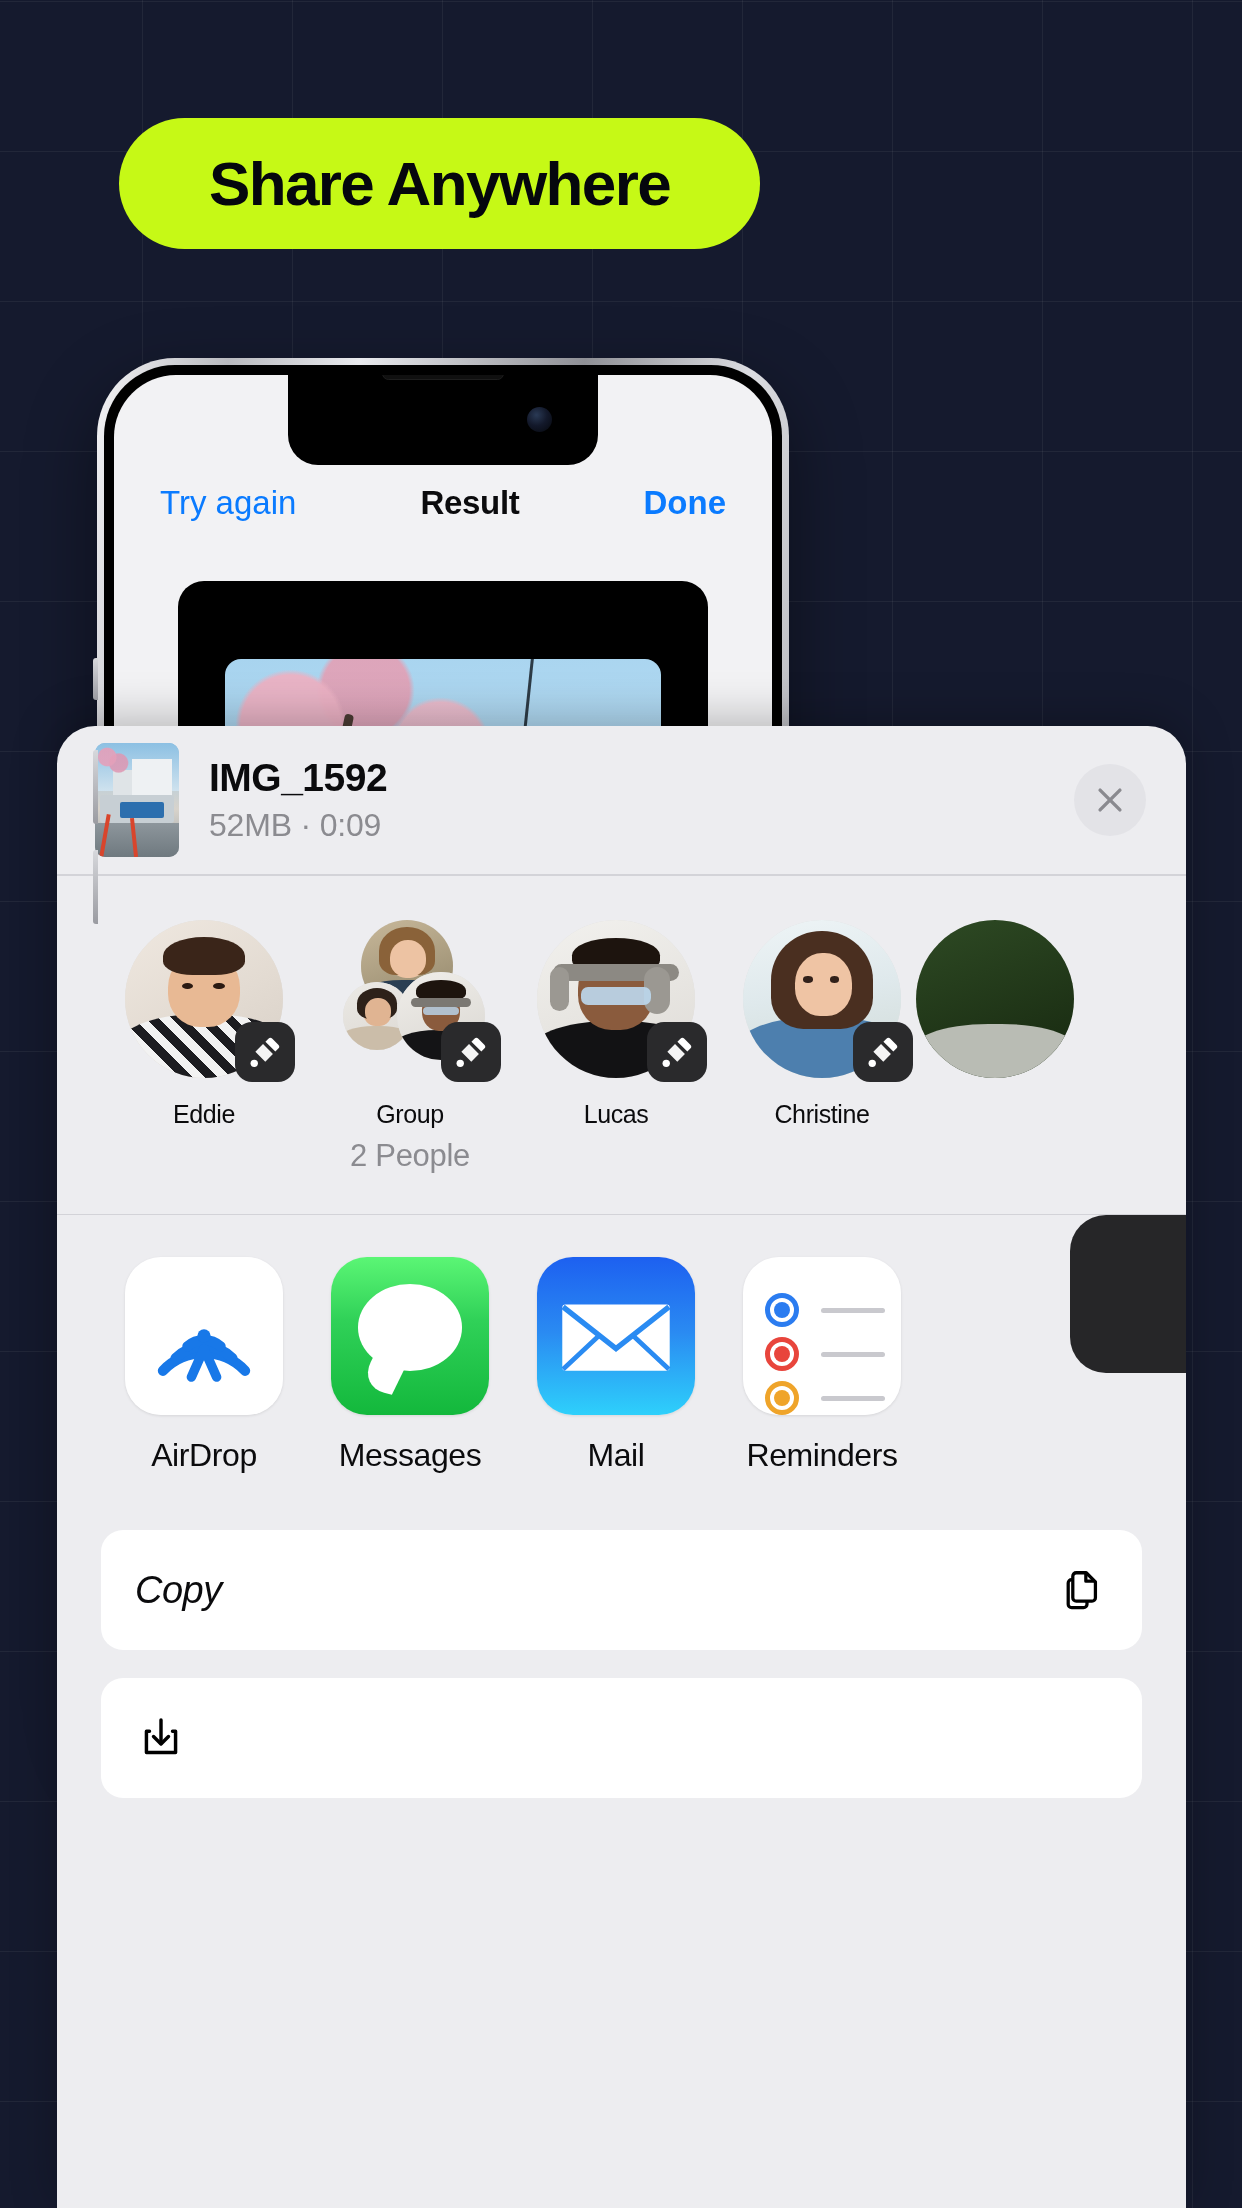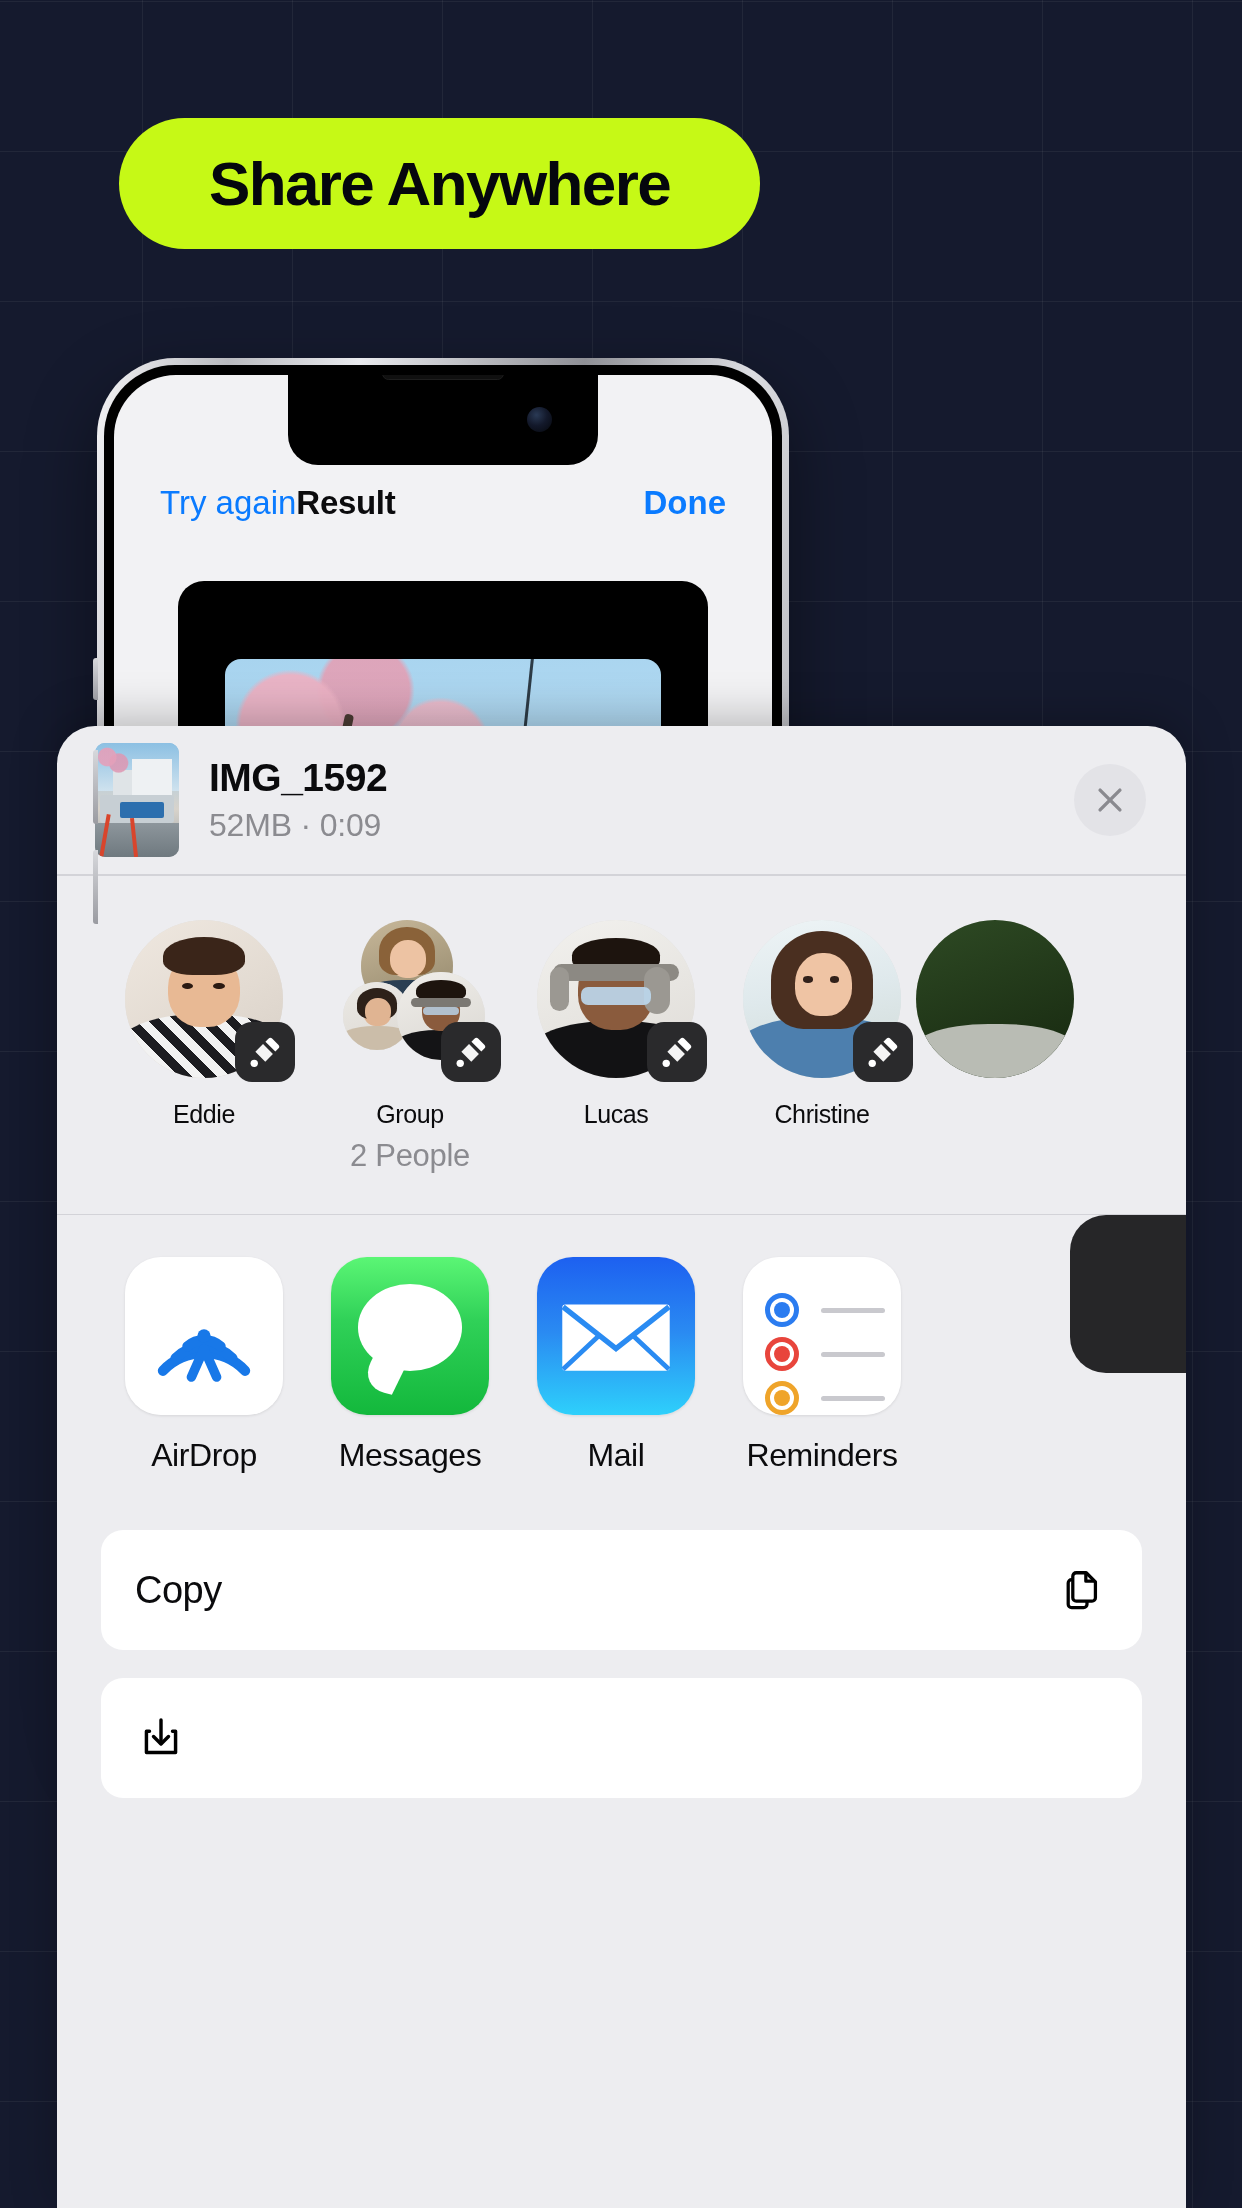--- a/index.html
+++ b/index.html
@@ -91,21 +91,21 @@
   #side-btn-c{ position:absolute; left:-4px; top:492px; width:5px; height:74px; background:linear-gradient(#d7d8dc,#9a9ba1); border-radius:3px 0 0 3px; z-index:6;}
 
   
   #phone-navbar{
     position:absolute; left:0; right:0; top:96px;
     height:64px;
     display:flex; align-items:center;
     padding:0 46px;
   }
   #nav-try-again{ font-size:33px; color:#0a7bff; font-weight:500; }
-  #nav-title{ flex:1; font-size:33px; font-weight:bold; color:#0b0b0d; letter-spacing:-.3px;}
+  #nav-title{ flex:1; text-align:center; font-size:33px; font-weight:bold; color:#0b0b0d; letter-spacing:-.3px;}
   #nav-done{ font-size:33px; color:#0a7bff; font-weight:bold; }
 
   
   #video-frame{
     position:absolute;
     left:64px; right:64px; top:206px;
     height:760px;
     border-radius:26px;
     background:#000;
     overflow:hidden;
@@ -290,20 +290,21 @@
   
   #app-partial{
     position:absolute; right:-42px; top:0;
     width:158px; height:158px; border-radius:36px;
     background:#262628;
   }
 
   
   #actions{
     padding:22px 44px 0 44px;
+    font-style:italic;
   }
   .action-row{
     background:#fff;
     border-radius:22px;
     height:120px;
     display:flex; align-items:center;
     padding:0 34px;
     margin-bottom:28px;
     cursor:pointer;
   }

